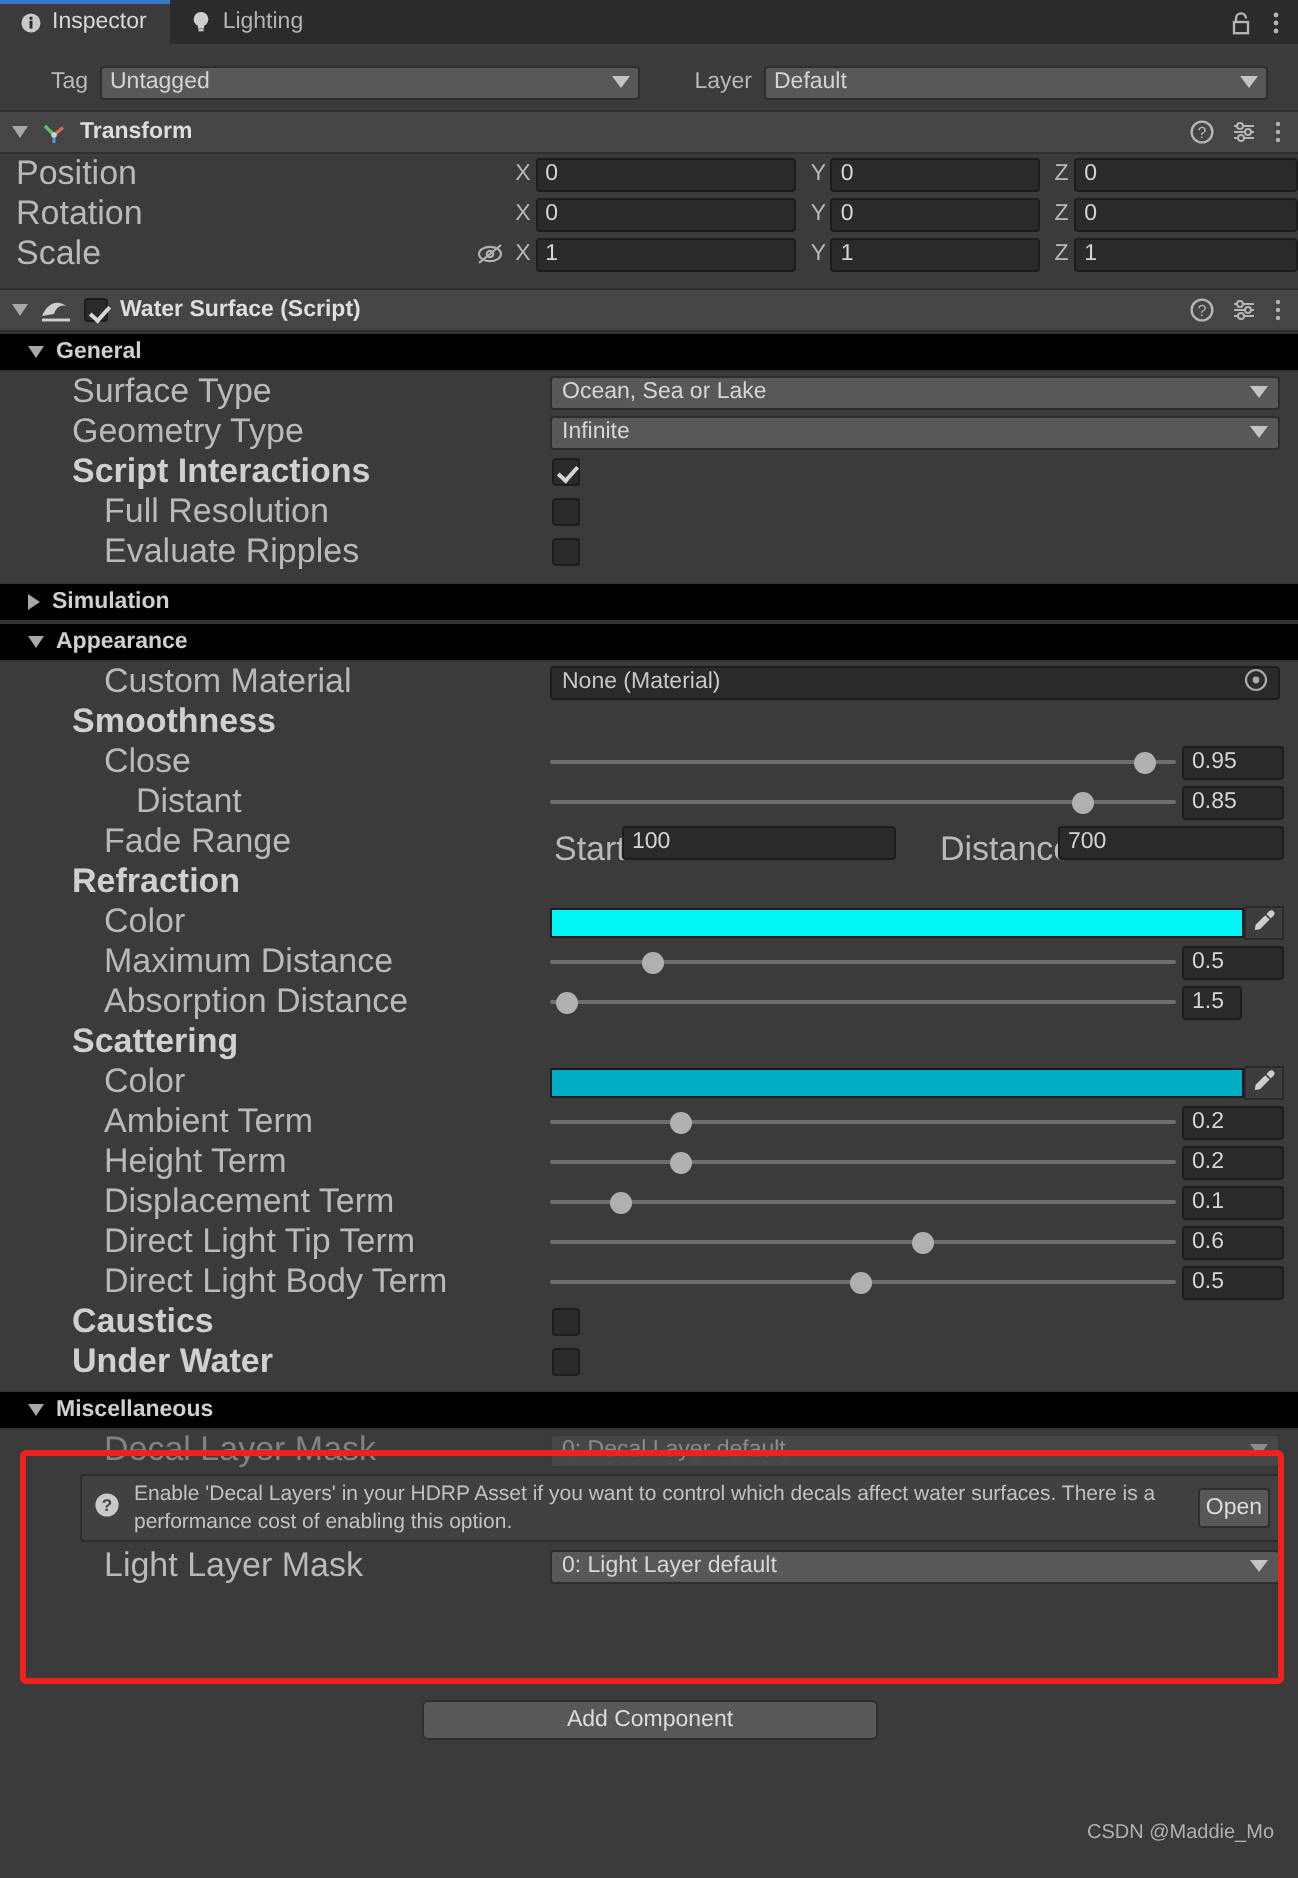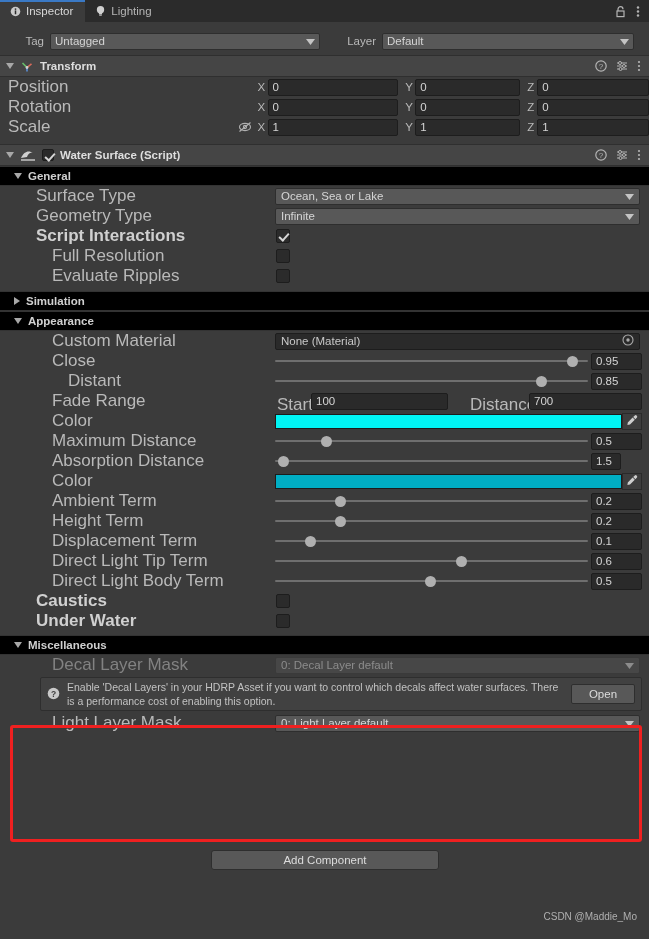--- a/index.html
+++ b/index.html
@@ -80,21 +80,21 @@
       border-radius:2px; display:flex; align-items:center; padding:0 5px; color:#c8c8c8; font-size:11.5px;}
 
   .smallcb{ position:absolute; width:14px; height:14px; top:3px; background:#2b2b2b; border:1px solid #1d1d1d; border-radius:2px;}
   .smallcb.on::after{ content:""; position:absolute; left:4px; top:1px; width:4px; height:8px;
       border:solid #d6d6d6; border-width:0 2px 2px 0; transform:rotate(42deg); }
 
   
   .helpbox{ position:absolute; background:#414141; border:1px solid #2e2e2e; border-radius:2px;
       display:flex; align-items:center; padding:5px 6px; gap:7px; }
   .helptext{ font-size:10.5px; color:#c2c2c2; line-height:1.35; flex:1; }
-  .openbtn{ width:64px; height:20px; background:#585858; border:1px solid #2e2e2e; border-radius:2px;
+  .openbtn{ width:36px; height:20px; background:#585858; border:1px solid #2e2e2e; border-radius:2px;
       display:flex; align-items:center; justify-content:center; color:#dcdcdc; font-size:11.5px; flex:none;}
 
   
   .redbox{ position:absolute; border:3px solid #ef2020; border-radius:3px; pointer-events:none; }
 
   .addcomp{ position:absolute; width:228px; height:20px; background:#585858; border:1px solid #2e2e2e;
       border-radius:3px; display:flex; align-items:center; justify-content:center; color:#dcdcdc; font-size:11.5px;}
   .watermark{ position:absolute; font-size:10px; color:#b0b0b0; }
 
   .abs{ position:absolute; }
@@ -347,20 +347,23 @@
         <span>None (Material)</span>
         <span style="margin-left:auto;">
           <svg width="12" height="12" viewBox="0 0 12 12">
               <circle cx="6" cy="6" r="5" fill="none" stroke="#aaa" stroke-width="1.1"></circle>
               <circle cx="6" cy="6" r="1.7" fill="#aaa"></circle>
             </svg>
         </span>
       </div>
     </div>
 
+    <div class="row">
+      <span class="rlabel b" style="padding-left:28px;">Smoothness</span>
+    </div>
 
     <div class="row slider-wrap">
       <span class="rlabel" style="padding-left:44px;">Close</span>
       <div class="sl-track" style="left:275px;width:313px;"></div>
       <div class="sl-knob" id="knob-close" style="left: 566.85px;"></div>
       <div class="numbox" style="left:591px;width:51px;">
           <span>0.95</span>
         </div>
     </div>
 
@@ -378,20 +381,23 @@
       <span class="rlabel abs" style="left:277px;top:4px;">Start</span>
       <div class="field abs" style="left:311px;top:1.5px;width:137px;">
           <span>100</span>
         </div>
       <span class="rlabel abs" style="left:470px;top:4px;">Distance</span>
       <div class="field abs" style="left:529px;top:1.5px;width:113px;">
           <span>700</span>
         </div>
     </div>
 
+    <div class="row">
+      <span class="rlabel b" style="padding-left:28px;">Refraction</span>
+    </div>
 
     <div class="row slider-wrap">
       <span class="rlabel" style="padding-left:44px;">Color</span>
       <div class="swatch" id="sw-refraction" style="left: 275px; width: 347px; background: rgb(0, 245, 245);"></div>
       <div class="eyedrop" style="left:622px;width:20px;">
         <span>
           <svg width="12" height="12" viewBox="0 0 12 12">
               <path d="M8.8 1.4a1.6 1.6 0 0 1 2.2 2.2L9.4 5.2 7.2 3zM6.6 3.6 8.8 5.8 4 10.6l-2.6.4.4-2.6z" fill="#cdcdcd"></path>
             </svg>
         </span>
@@ -409,20 +415,23 @@
 
     <div class="row slider-wrap">
       <span class="rlabel" style="padding-left:44px;">Absorption Distance</span>
       <div class="sl-track" style="left:275px;width:313px;"></div>
       <div class="sl-knob" id="knob-absorption_distance" style="left: 278.264px;"></div>
       <div class="numbox" style="left:591px;width:30px;">
           <span>1.5</span>
         </div>
     </div>
 
+    <div class="row">
+      <span class="rlabel b" style="padding-left:28px;">Scattering</span>
+    </div>
 
     <div class="row slider-wrap">
       <span class="rlabel" style="padding-left:44px;">Color</span>
       <div class="swatch" id="sw-scattering" style="left: 275px; width: 347px; background: rgb(0, 174, 196);"></div>
       <div class="eyedrop" style="left:622px;width:20px;">
         <span>
           <svg width="12" height="12" viewBox="0 0 12 12">
               <path d="M8.8 1.4a1.6 1.6 0 0 1 2.2 2.2L9.4 5.2 7.2 3zM6.6 3.6 8.8 5.8 4 10.6l-2.6.4.4-2.6z" fill="#cdcdcd"></path>
             </svg>
         </span>

